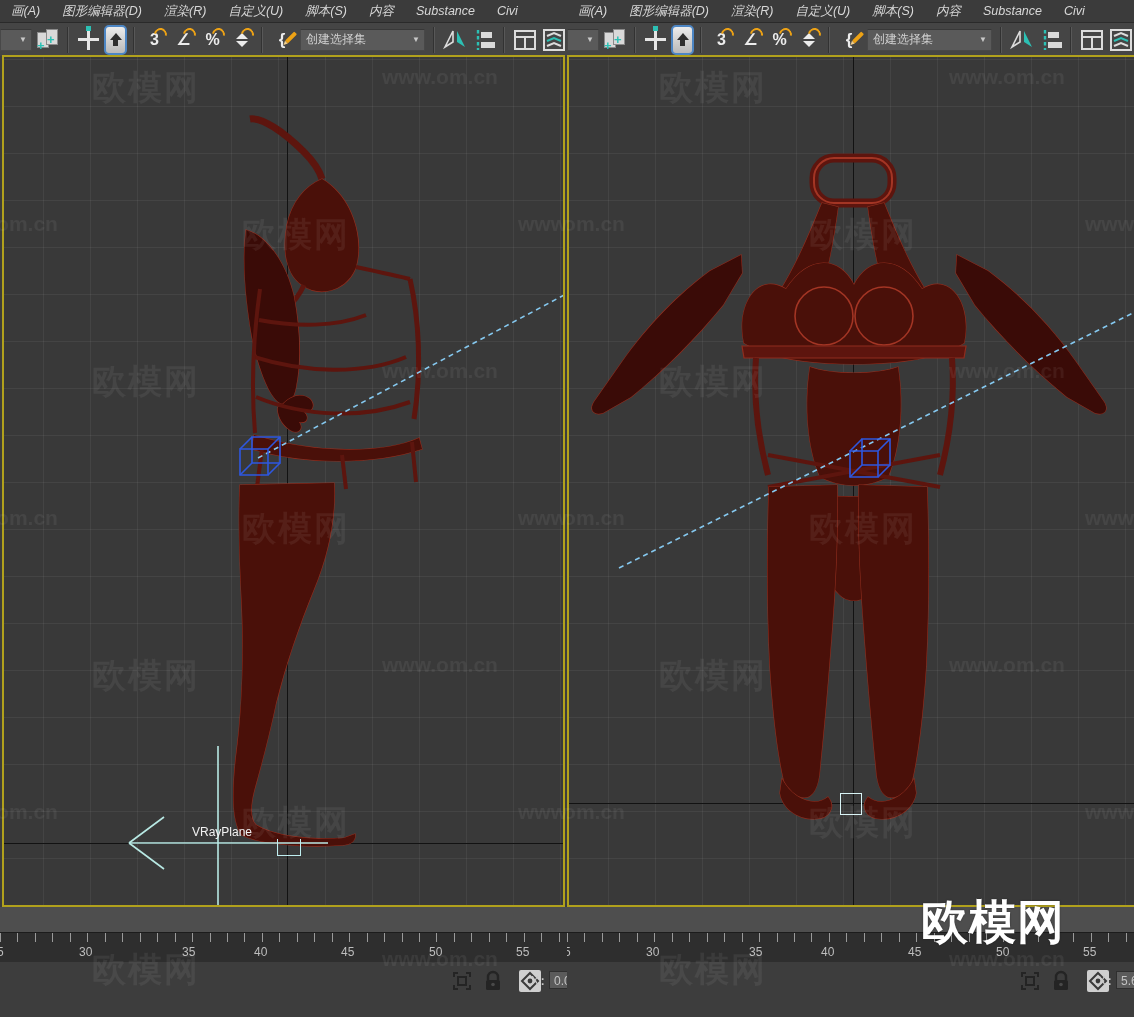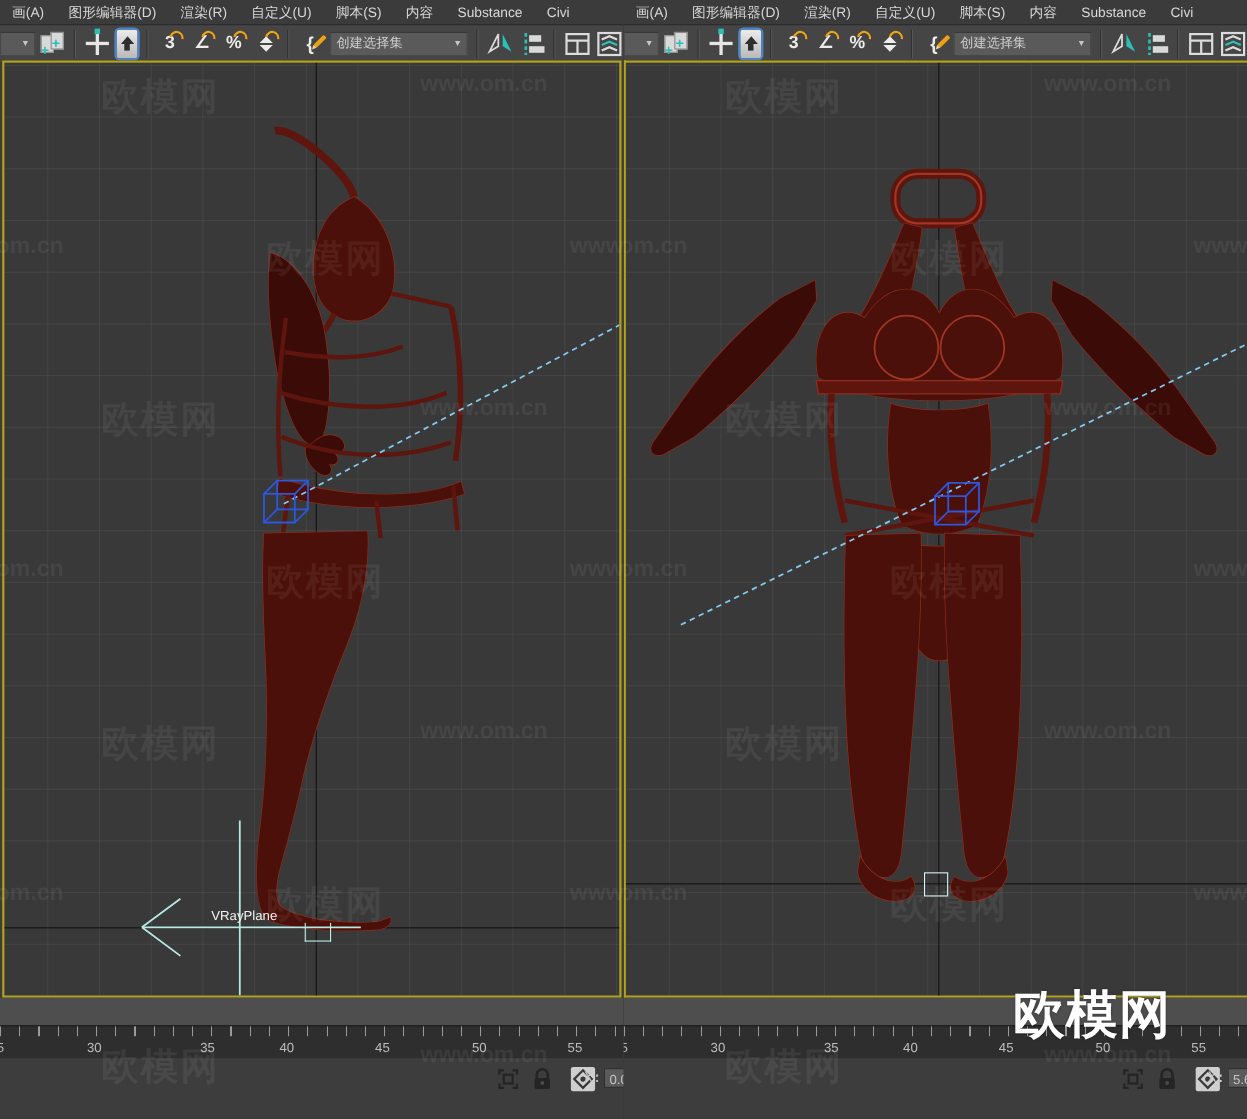--- a/index.html
+++ b/index.html
@@ -4,21 +4,21 @@
 <style>
   html,body{margin:0;padding:0;background:#222;}
   #stage{position:relative;width:1134px;height:1017px;background:#3d3d3d;overflow:hidden;
          font-family:"Liberation Sans","DejaVu Sans",sans-serif;}
   .panel{position:absolute;top:0;width:567px;height:1017px;overflow:hidden;background:#3d3d3d;}
   #panel0{left:0;} #panel1{left:567px;}
 
   
   .menubar{position:absolute;top:0;left:0;right:0;height:22px;background:#3b3b3b;
            border-bottom:1px solid #2a2a2a;display:flex;align-items:center;}
-  .menu-item{padding:0 11px;font-size:12.5px;color:#d8d8d8;white-space:nowrap;cursor:default;}
+  .menu-item{padding:0 11px;font-size:12.5px;color:#d8d8d8;white-space:nowrap;cursor:default;font-style:italic;}
 
   
   .toolbar{position:absolute;top:23px;left:0;right:0;height:33px;background:#454545;
            display:flex;align-items:center;gap:2px;}
   .sep{width:0;height:26px;border-left:1px solid #323232;border-right:1px solid #585858;margin:0 4px;}
   .tbtn{width:27px;height:27px;display:flex;align-items:center;justify-content:center;position:relative;flex:0 0 auto;}
   .dd{height:20px;background:#5a5a5a;border:1px solid #484848;border-top-color:#383838;
       display:flex;align-items:center;justify-content:space-between;color:#d0d0d0;font-size:12px;flex:0 0 auto;}
   .dd .car{font-size:8px;color:#c8c8c8;padding:0 4px;}
   .dd-filter{width:30px;margin-left:0;}

